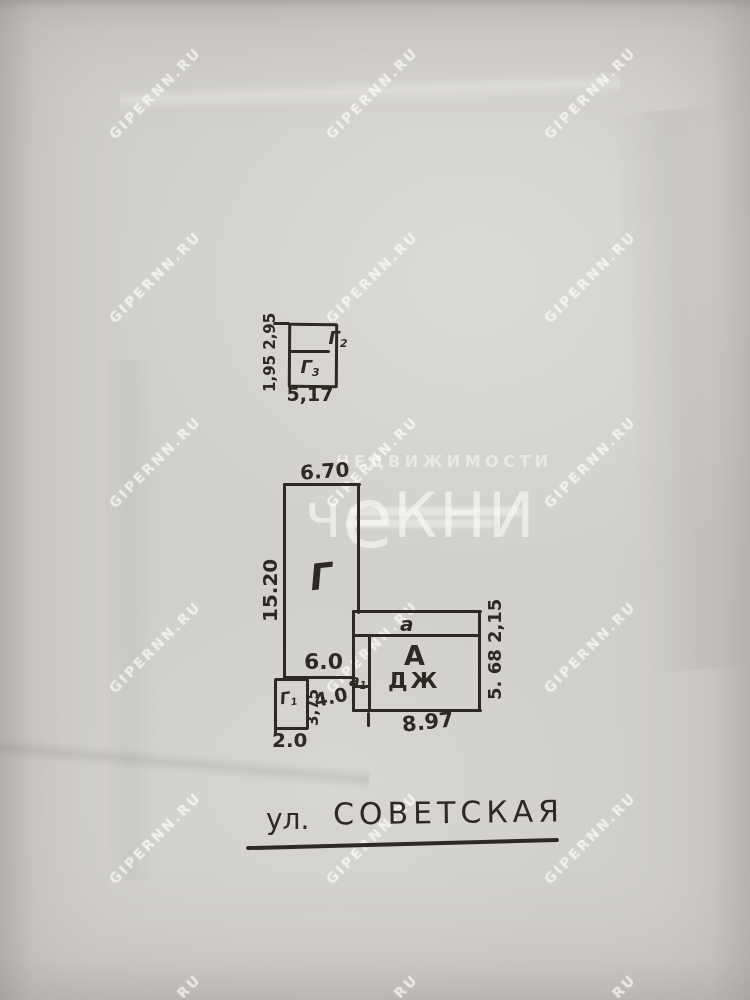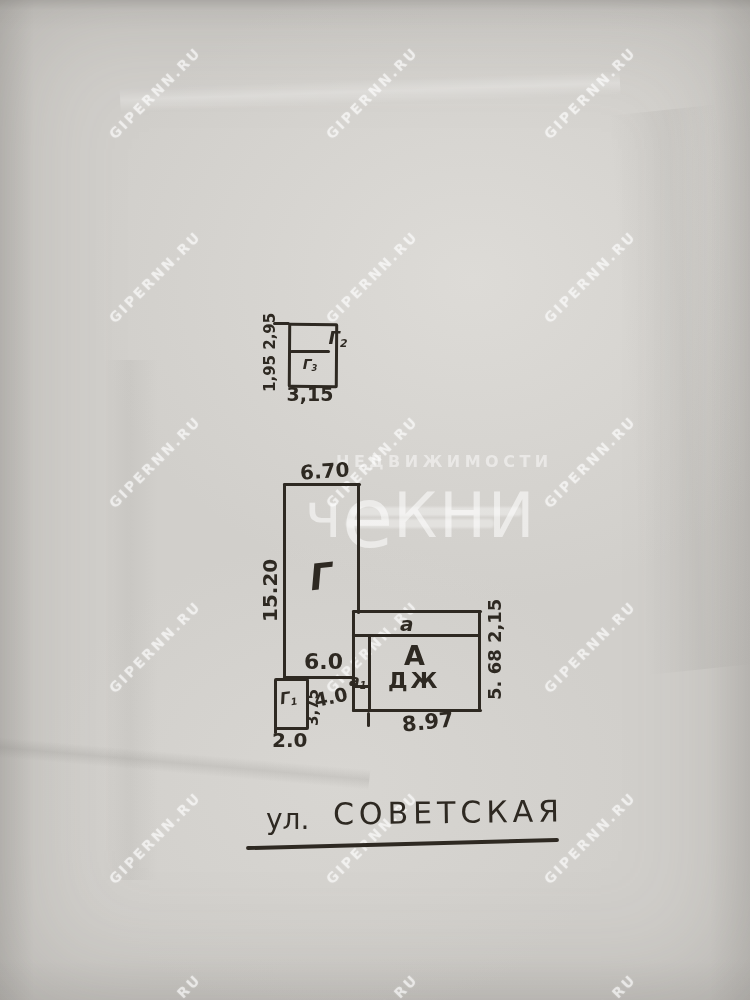--- a/index.html
+++ b/index.html
@@ -98,23 +98,23 @@
     <div class="logo-caption">НЕДВИЖИМОСТИ</div>
     <div class="logo-brand"><span class="lg-ch">ч</span><span class="lg-e">е</span><span class="lg-rest">КНИ</span></div>
     <div class="logo-bar bar1"></div>
     <div class="logo-bar bar2"></div>
   </div>
 
   <div class="ink" style="left:273px; top:322px; width:17px; height:3px;"></div>
   <div class="rect" style="left:288px; top:323px; width:44px; height:59px; transform:rotate(0.4deg);"></div>
   <div class="ink" style="left:290px; top:350px; width:40px; height:3px;"></div>
   <div class="lbl ital center" style="left:288px; top:327px; width:44px; font-size:18px;margin-left:28px;"><span>Г</span><span class="sub">2</span></div>
-  <div class="lbl ital center" style="left:288px; top:356px; width:44px; font-size:14px;"><span>Г</span><span class="sub">3</span></div>
+  <div class="lbl ital center" style="left:288px; top:356px; width:44px; font-size:18px;"><span>Г</span><span class="sub">3</span></div>
   <div class="vdim" style="left:261px; top:392px; font-size:15px;">1,95 2,95</div>
-  <div class="lbl center" style="left:286px; top:383px; width:48px; font-size:19px;">3,15</div>
+  <div class="lbl center" style="left:286px; top:383px; width:48px; font-size:19px;">5,17</div>
 
   <div class="ink" style="left:283px; top:483px; width:3px; height:197px;"></div>
   <div class="ink" style="left:283px; top:483px; width:78px; height:3px;"></div>
   <div class="ink" style="left:357px; top:483px; width:3px; height:131px;"></div>
   <div class="ink" style="left:283px; top:676px; width:72px; height:3px;"></div>
   <div class="lbl" style="left:300px; top:459px; font-size:20px; transform:rotate(-4deg);">6.70</div>
   <div class="vdim" style="left:258px; top:622px; font-size:20px;">15.20</div>
   <div class="lbl ital" style="left:310px; top:556px; font-size:36px; transform:rotate(-6deg);">Г</div>
   <div class="lbl" style="left:304px; top:649px; font-size:22px;">6.0</div>
 

